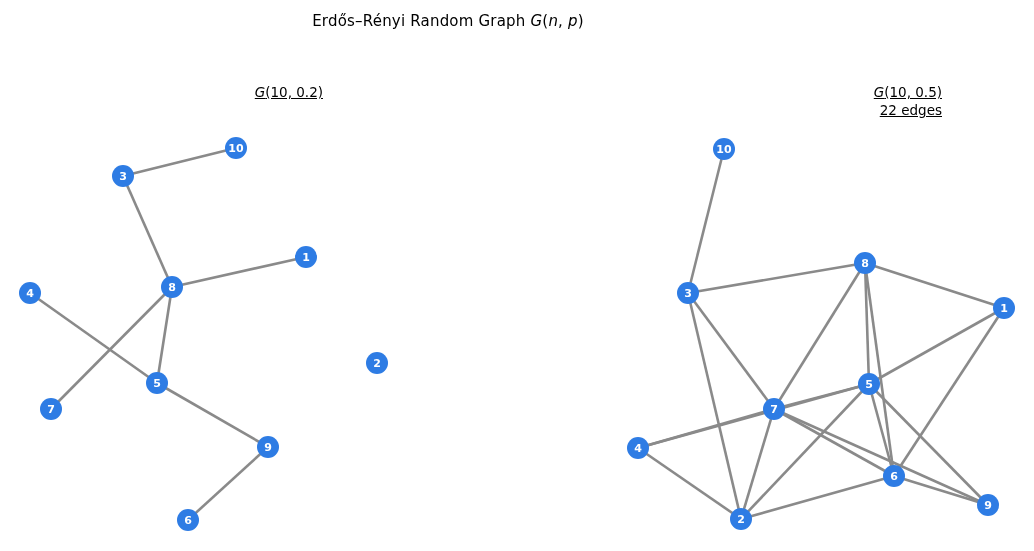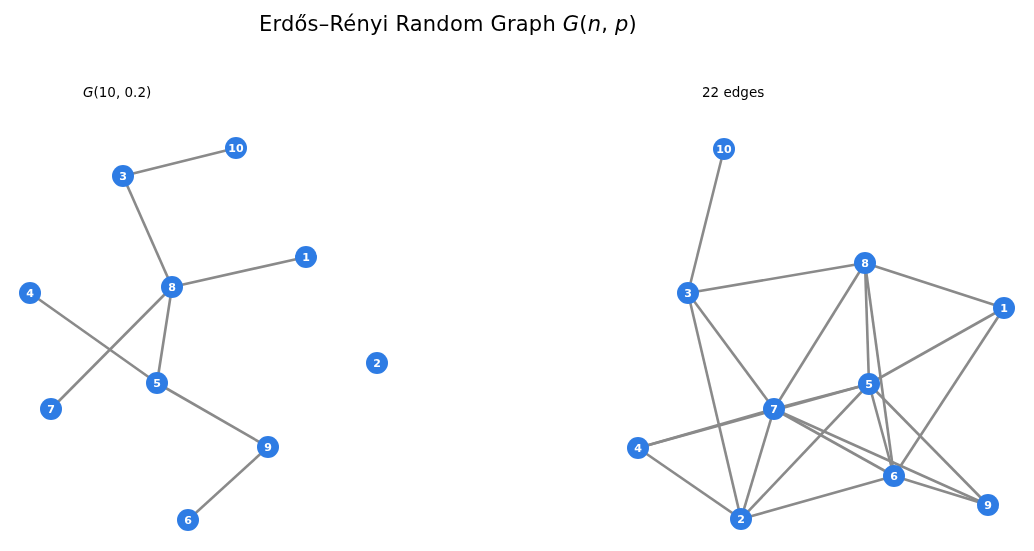--- a/index.html
+++ b/index.html
@@ -6,41 +6,42 @@
   body {
     width:1034px; height:551px;
     background:#ffffff;
     font-family:"DejaVu Sans", sans-serif;
     position:relative;
     overflow:hidden;
     color:#000;
   }
   .main-title {
     position:absolute; top:12px; left:0; width:896px;
-    text-align:center; font-size:21px; letter-spacing:0.2px;
+    text-align:center; font-size:15px; letter-spacing:0.2px;
   }
   .it { font-style:italic; }
   .panel-title {
-    position:absolute; width:240px; text-align:left;
-    font-size:13.5px; line-height:18px;
+    position:absolute; width:240px; text-align:right;
+    font-size:13.5px; line-height:18px;text-decoration:underline;
   }
   #pt-left  { left:83px;  top:83px; }
   #pt-right { left:702px; top:83px; }
   #graph-svg { position:absolute; left:0; top:0; }
 </style>
 </head>
 <body>
 
 <div class="main-title"><span>Erdős–Rényi Random Graph </span><span class="it">G</span><span>(</span><span class="it">n</span><span>, </span><span class="it">p</span><span>)</span></div>
 
 <div class="panel-title" id="pt-left">
   <div><span class="it">G</span><span>(10, 0.2)</span></div>
 </div>
 
 <div class="panel-title" id="pt-right">
+  <div><span class="it">G</span><span>(10, 0.5)</span></div>
   <div>22 edges</div>
 </div>
 
 <svg id="graph-svg" width="1034" height="551">
     <line x1="236" y1="148" x2="123" y2="176" stroke="#8a8a8a" stroke-width="2.6"></line>
     <line x1="123" y1="176" x2="172" y2="287" stroke="#8a8a8a" stroke-width="2.6"></line>
     <line x1="172" y1="287" x2="306" y2="257" stroke="#8a8a8a" stroke-width="2.6"></line>
     <line x1="172" y1="287" x2="51" y2="409" stroke="#8a8a8a" stroke-width="2.6"></line>
     <line x1="172" y1="287" x2="157" y2="383" stroke="#8a8a8a" stroke-width="2.6"></line>
     <line x1="30" y1="293" x2="157" y2="383" stroke="#8a8a8a" stroke-width="2.6"></line>

